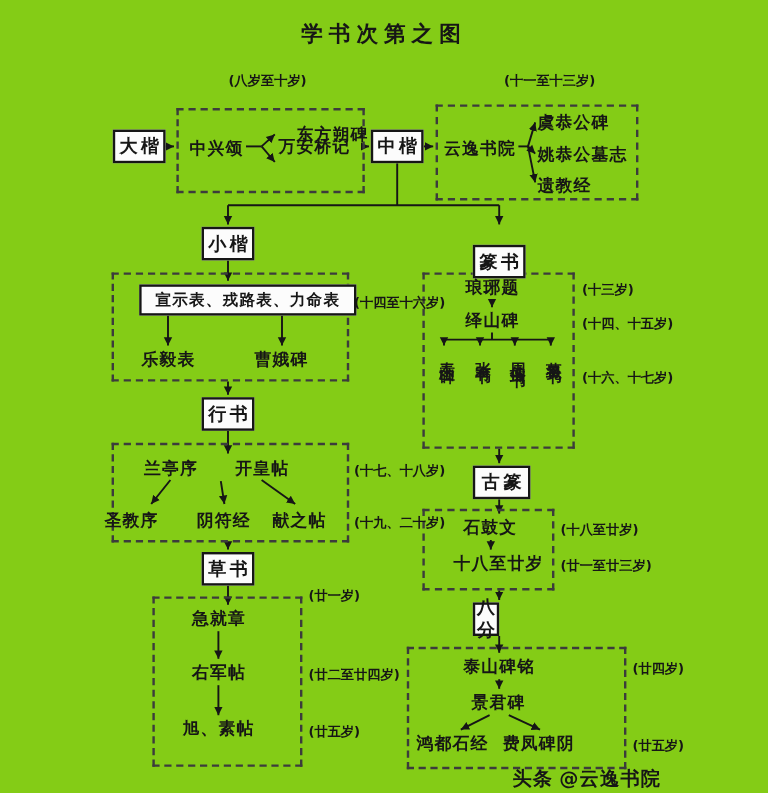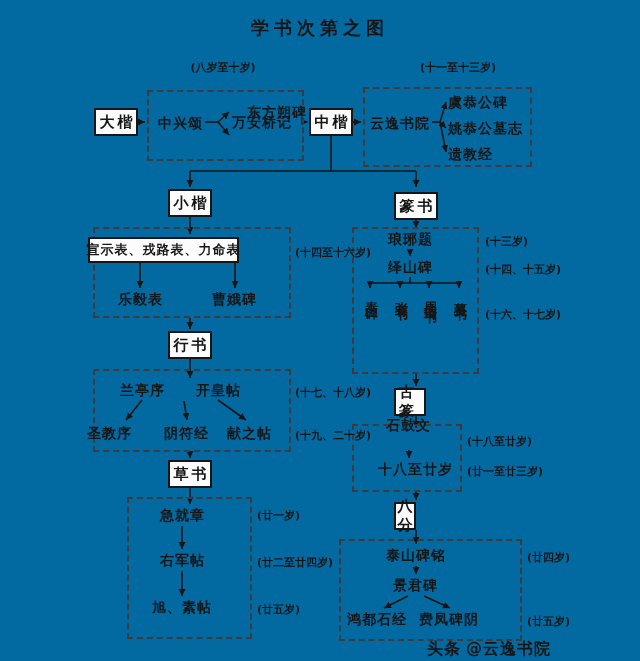--- a/index.html
+++ b/index.html
@@ -2,21 +2,21 @@
 <html><head>
 <meta charset="utf-8">
 <style>
   *{box-sizing:border-box;margin:0;padding:0}
   html,body{width:640px;height:661px}
   body{
     background:#fcfcfc;color:#161616;
     font-family:"DejaVu Sans","Liberation Sans",sans-serif;
     position:relative;overflow:hidden;
   }
-  #stage{position:relative;width:640px;height:661px;background:#0369a1}
+  #stage{position:relative;width:640px;height:661px;background:#84cc16}
   svg.conn{position:absolute;left:0;top:0;z-index:0}
   #title{position:absolute;top:16px;left:0;width:100%;text-align:center;
     font-size:18px;font-weight:700;letter-spacing:5px;z-index:2}
   .node{position:absolute;z-index:2;border:2px solid #161616;background:#fcfcfc;
     font-weight:700;font-size:15px;letter-spacing:3px;
     display:flex;align-items:center;justify-content:center;padding-left:3px}
   .dash{position:absolute;z-index:1;border:2px dashed #3c3c3c}
   .ibox{position:absolute;z-index:2;border:2px solid #161616;background:#fcfcfc;
     font-weight:700;font-size:13px;letter-spacing:1px;
     display:flex;align-items:center;justify-content:center;white-space:nowrap}
@@ -109,63 +109,63 @@
 
   <div class="dash" style="left:363px;top:87px;width:169px;height:80px"></div>
   <div class="txt" style="left:370px;top:115px">云逸书院</div>
   <div class="txt" style="left:448px;top:94px">虞恭公碑</div>
   <div class="txt" style="left:448px;top:120px">姚恭公墓志</div>
   <div class="txt" style="left:448px;top:146px">遗教经</div>
 
   <div class="node" style="left:168px;top:189px;width:44px;height:28px">小楷</div>
 
   <div class="dash" style="left:93px;top:227px;width:198px;height:91px"></div>
-  <div class="ibox" style="left:88px;top:237px;width:151px;height:26px">宣示表、戎路表、力命表</div>
+  <div class="ibox" style="left:116px;top:237px;width:181px;height:26px">宣示表、戎路表、力命表</div>
   <div class="age" style="left:295px;top:245px">(十四至十六岁)</div>
   <div class="txt" style="left:118px;top:291px">乐毅表</div>
   <div class="txt" style="left:212px;top:291px">曹娥碑</div>
 
   <div class="node" style="left:168px;top:331px;width:44px;height:28px">行书</div>
 
   <div class="dash" style="left:93px;top:369px;width:198px;height:83px"></div>
   <div class="txt" style="left:120px;top:382px">兰亭序</div>
   <div class="txt" style="left:196px;top:382px">开皇帖</div>
   <div class="age" style="left:295px;top:385px">(十七、十八岁)</div>
   <div class="txt" style="left:87px;top:425px">圣教序</div>
   <div class="txt" style="left:164px;top:425px">阴符经</div>
   <div class="txt" style="left:227px;top:425px">献之帖</div>
   <div class="age" style="left:295px;top:428px">(十九、二十岁)</div>
 
   <div class="node" style="left:168px;top:460px;width:44px;height:28px">草书</div>
 
   <div class="dash" style="left:127px;top:497px;width:125px;height:142px"></div>
   <div class="txt" style="left:160px;top:507px">急就章</div>
-  <div class="age" style="left:257px;top:508px">(廿一岁)</div>
+  <div class="age" style="left:257px;top:489px">(廿一岁)</div>
   <div class="txt" style="left:160px;top:552px">右军帖</div>
   <div class="age" style="left:257px;top:555px">(廿二至廿四岁)</div>
   <div class="txt" style="left:152px;top:599px">旭、素帖</div>
   <div class="age" style="left:257px;top:602px">(廿五岁)</div>
 
-  <div class="node" style="left:394px;top:192px;width:44px;height:28px">篆书</div>
+  <div class="node" style="left:394px;top:204px;width:44px;height:28px">篆书</div>
 
   <div class="dash" style="left:352px;top:227px;width:127px;height:147px"></div>
   <div class="txt" style="left:388px;top:231px">琅琊题</div>
   <div class="age" style="left:485px;top:234px">(十三岁)</div>
   <div class="txt" style="left:388px;top:259px">绎山碑</div>
   <div class="age" style="left:485px;top:262px">(十四、十五岁)</div>
   <div class="vtxt" style="left:362px;top:291px">泰山碑</div>
   <div class="vtxt" style="left:392px;top:291px">张有书</div>
   <div class="vtxt" style="left:421px;top:291px">周伯琦书</div>
   <div class="vtxt" style="left:451px;top:291px">蒋冕书</div>
   <div class="age" style="left:485px;top:307px">(十六、十七岁)</div>
 
-  <div class="node" style="left:394px;top:388px;width:32px;height:28px">古篆</div>
+  <div class="node" style="left:394px;top:388px;width:48px;height:28px">古篆</div>
 
   <div class="dash" style="left:352px;top:424px;width:110px;height:68px"></div>
-  <div class="txt" style="left:386px;top:417px">石鼓文</div>
+  <div class="txt" style="left:386px;top:431px">石鼓文</div>
   <div class="age" style="left:467px;top:434px">(十八至廿岁)</div>
   <div class="txt" style="left:378px;top:461px">十八至廿岁</div>
   <div class="age" style="left:467px;top:464px">(廿一至廿三岁)</div>
 
   <div class="node" style="left:394px;top:502px;width:22px;height:28px">八分</div>
 
   <div class="dash" style="left:339px;top:539px;width:183px;height:102px"></div>
   <div class="txt" style="left:386px;top:547px">泰山碑铭</div>
   <div class="age" style="left:527px;top:550px">(廿四岁)</div>
   <div class="txt" style="left:393px;top:577px">景君碑</div>

